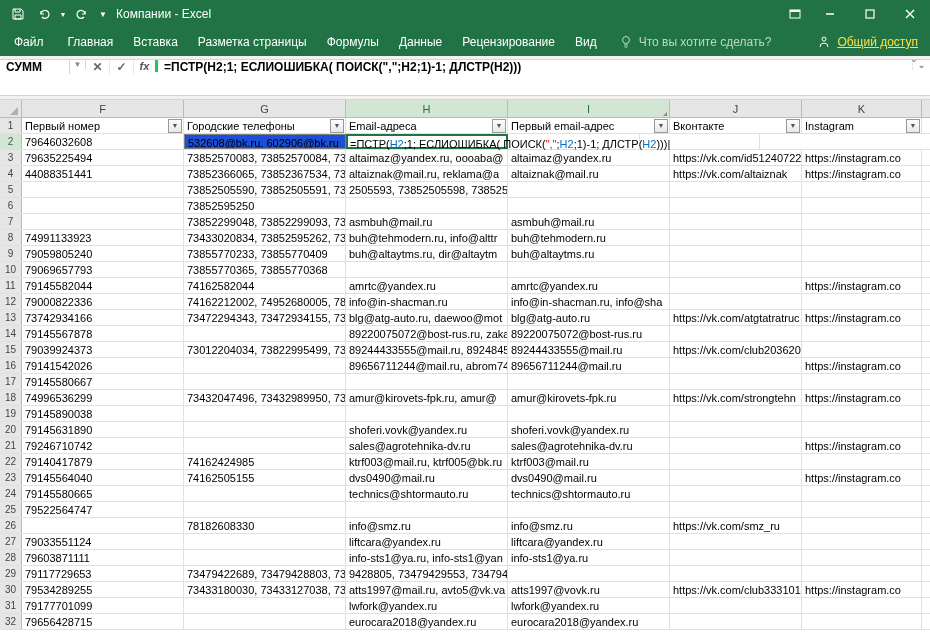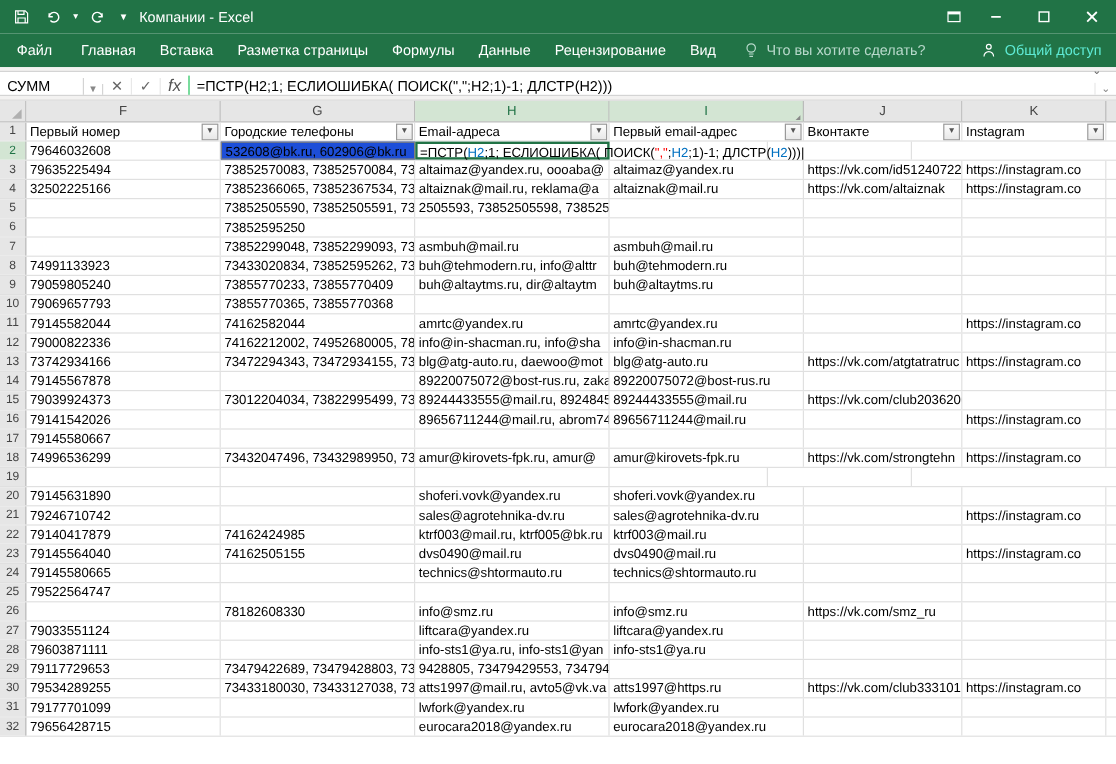--- a/index.html
+++ b/index.html
@@ -9,30 +9,30 @@
 .qat { display: flex; align-items: center; padding: 0 6px; gap: 2px; }
 .qat-btn { width: 24px; height: 24px; display: flex; align-items: center; justify-content: center; cursor: pointer; }
 .title-center { flex: 1; font-size: 12px; }
 .win-controls { display: flex; }
 .win-btn { width: 40px; height: 28px; display: flex; align-items: center; justify-content: center; cursor: pointer; color: #fff; }
 
 .ribbon-tabs { background: #217346; height: 28px; display: flex; align-items: stretch; padding: 0 0; }
 .ribbon-tab { padding: 0 10px; display: flex; align-items: center; color: #fff; cursor: pointer; font-size: 12px; }
 .ribbon-tab.file { padding: 0 14px; }
 .tell-me { flex: 1; display: flex; align-items: center; color: #b8d9cb; padding-left: 12px; gap: 6px; text-align: right; }
-.share-btn { display: flex; align-items: center; padding: 0 12px; color: #5eead4; gap: 6px; cursor: pointer; }
+.share-btn { display: flex; align-items: center; padding: 0 12px; color: #fde047; gap: 6px; cursor: pointer; text-decoration: underline; }
 
 .collapse-bar { background: #f3f2f1; height: 4px; border-bottom: 1px solid #d4d4d4; position: relative; }
 .collapse-caret { position: absolute; right: 8px; top: -2px; width: 16px; height: 10px; display: flex; align-items: center; justify-content: center; cursor: pointer; color: #666; font-size: 9px; }
 
-.formula-bar { height: 20px; background: #fff; border-bottom: 1px solid #d4d4d4; display: flex; align-items: flex-end; }
+.formula-bar { height: 36px; background: #fff; border-bottom: 1px solid #d4d4d4; display: flex; align-items: flex-start; font-weight: bold; }
 .name-box { width: 70px; border-right: 1px solid #d4d4d4; display: flex; align-items: center; padding: 0 6px; font-size: 12px; }
 .name-box-dd { width: 16px; border-right: 1px solid #d4d4d4; display: flex; align-items: center; justify-content: center; color: #888; cursor: pointer; font-size: 8px; }
 .fb-btn { width: 24px; display: flex; align-items: center; justify-content: center; color: #666; cursor: pointer; border-right: 1px solid #e8e8e8; font-size: 12px; }
-.fx-label { width: 24px; display: flex; align-items: center; justify-content: center; font-style: italic; font-size: 14px; color: #555; border-right: 1px solid #22c55e; }
+.fx-label { width: 24px; display: flex; align-items: center; justify-content: center; font-style: italic; font-size: 11px; color: #555; border-right: 3px solid #22c55e; }
 .formula-input { flex: 1; padding: 0 6px; display: flex; align-items: center; font-size: 12px; }
 .formula-expand { width: 18px; display: flex; align-items: center; justify-content: center; color: #888; cursor: pointer; font-size: 9px; border-left: 1px solid #e8e8e8; }
 
 .spacer-row { height: 4px; background: #f3f2f1; border-bottom: 1px solid #d4d4d4; }
 
 .grid-wrap { position: relative; height: calc(637px - 28px - 28px - 4px - 24px - 4px); overflow: hidden; background: #fff; }
 .col-headers { display: flex; height: 18px; background: #e6e6e6; border-bottom: 1px solid #bbb; position: sticky; top: 0; }
 .corner { width: 22px; background: #e6e6e6; border-right: 1px solid #bbb; }
 .ch { border-right: 1px solid #bbb; display: flex; align-items: center; justify-content: center; font-size: 11px; color: #444; background: #e6e6e6; position: relative; }
 .ch.active { background: #d3e5d3; color: #217346; }
@@ -187,21 +187,21 @@
         <div class="rh">3</div>
         <div class="cell col-F">79635225494</div>
         <div class="cell col-G">73852570083, 73852570084, 7385</div>
         <div class="cell col-H">altaimaz@yandex.ru, oooaba@</div>
         <div class="cell col-I">altaimaz@yandex.ru</div>
         <div class="cell col-J">https://vk.com/id51240722</div>
         <div class="cell col-K">https://instagram.co</div>
       </div>
       <div class="row">
         <div class="rh">4</div>
-        <div class="cell col-F">32502225166</div>
+        <div class="cell col-F">44088351441</div>
         <div class="cell col-G">73852366065, 73852367534, 7385</div>
         <div class="cell col-H">altaiznak@mail.ru, reklama@a</div>
         <div class="cell col-I">altaiznak@mail.ru</div>
         <div class="cell col-J">https://vk.com/altaiznak</div>
         <div class="cell col-K">https://instagram.co</div>
       </div>
       <div class="row">
         <div class="rh">5</div>
         <div class="cell col-F"></div>
         <div class="cell col-G">73852505590, 73852505591, 7385</div>
@@ -261,22 +261,22 @@
         <div class="cell col-G">74162582044</div>
         <div class="cell col-H">amrtc@yandex.ru</div>
         <div class="cell col-I">amrtc@yandex.ru</div>
         <div class="cell col-J"></div>
         <div class="cell col-K">https://instagram.co</div>
       </div>
       <div class="row">
         <div class="rh">12</div>
         <div class="cell col-F">79000822336</div>
         <div class="cell col-G">74162212002, 74952680005, 7843</div>
+        <div class="cell col-I">info@in-shacman.ru</div>
         <div class="cell col-H">info@in-shacman.ru, info@sha</div>
-        <div class="cell col-I">info@in-shacman.ru</div>
         <div class="cell col-J"></div>
         <div class="cell col-K"></div>
       </div>
       <div class="row">
         <div class="rh">13</div>
         <div class="cell col-F">73742934166</div>
         <div class="cell col-G">73472294343, 73472934155, 7347</div>
         <div class="cell col-H">blg@atg-auto.ru, daewoo@mot</div>
         <div class="cell col-I">blg@atg-auto.ru</div>
         <div class="cell col-J">https://vk.com/atgtatratruc</div>
@@ -322,20 +322,21 @@
         <div class="rh">18</div>
         <div class="cell col-F">74996536299</div>
         <div class="cell col-G">73432047496, 73432989950, 7343</div>
         <div class="cell col-H">amur@kirovets-fpk.ru, amur@</div>
         <div class="cell col-I">amur@kirovets-fpk.ru</div>
         <div class="cell col-J">https://vk.com/strongtehn</div>
         <div class="cell col-K">https://instagram.co</div>
       </div>
       <div class="row">
         <div class="rh">19</div>
+        <div class="cell col-F">79145890038</div>
         <div class="cell col-G"></div>
         <div class="cell col-H"></div>
         <div class="cell col-I"></div>
         <div class="cell col-J"></div>
         <div class="cell col-K"></div>
       </div>
       <div class="row">
         <div class="rh">20</div>
         <div class="cell col-F">79145631890</div>
         <div class="cell col-G"></div>
@@ -423,21 +424,21 @@
         <div class="cell col-H">9428805, 73479429553, 73479432</div>
         <div class="cell col-I"></div>
         <div class="cell col-J"></div>
         <div class="cell col-K"></div>
       </div>
       <div class="row">
         <div class="rh">30</div>
         <div class="cell col-F">79534289255</div>
         <div class="cell col-G">73433180030, 73433127038, 7343</div>
         <div class="cell col-H">atts1997@mail.ru, avto5@vk.va</div>
-        <div class="cell col-I">atts1997@https.ru</div>
+        <div class="cell col-I">atts1997@vovk.ru</div>
         <div class="cell col-J">https://vk.com/club333101</div>
         <div class="cell col-K">https://instagram.co</div>
       </div>
       <div class="row">
         <div class="rh">31</div>
         <div class="cell col-F">79177701099</div>
         <div class="cell col-G"></div>
         <div class="cell col-H">lwfork@yandex.ru</div>
         <div class="cell col-I">lwfork@yandex.ru</div>
         <div class="cell col-J"></div>

